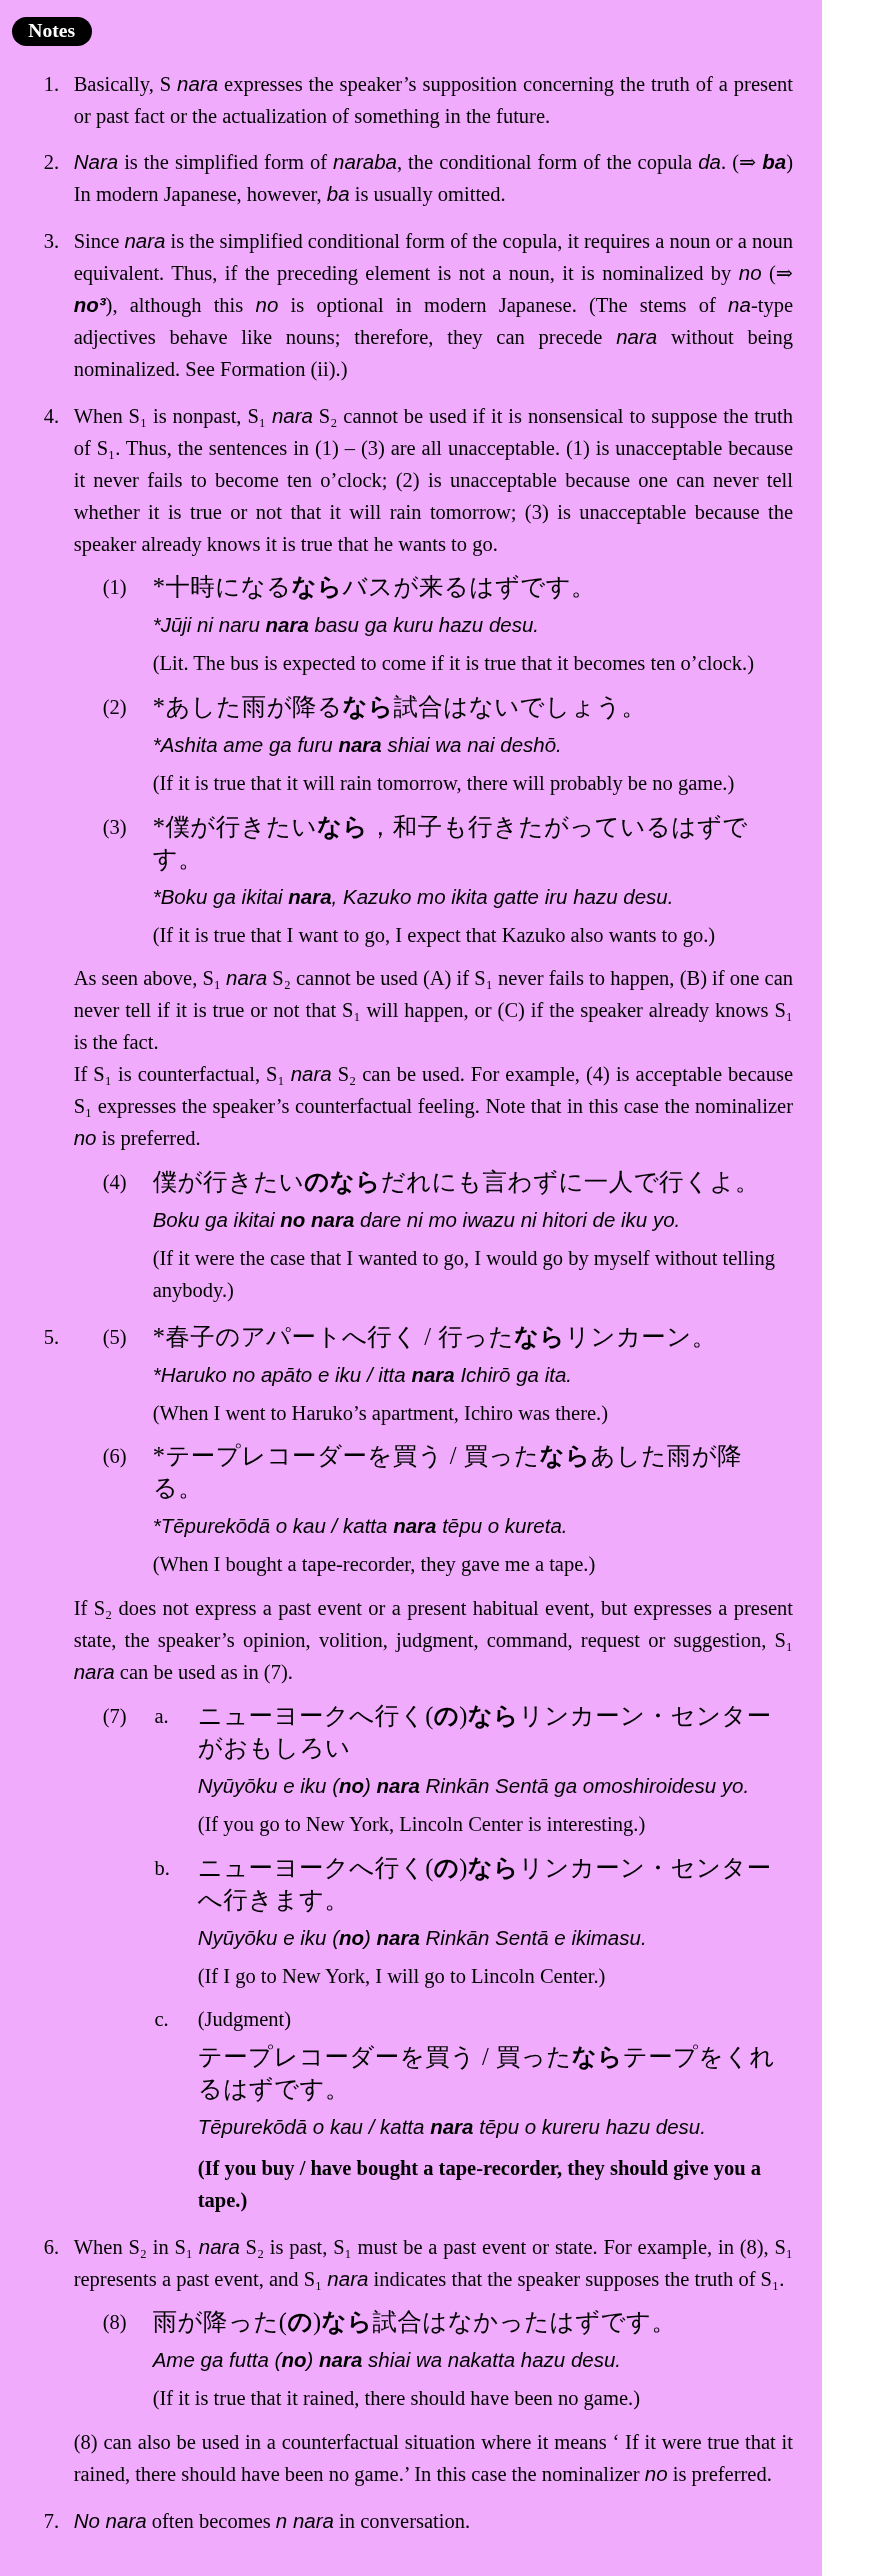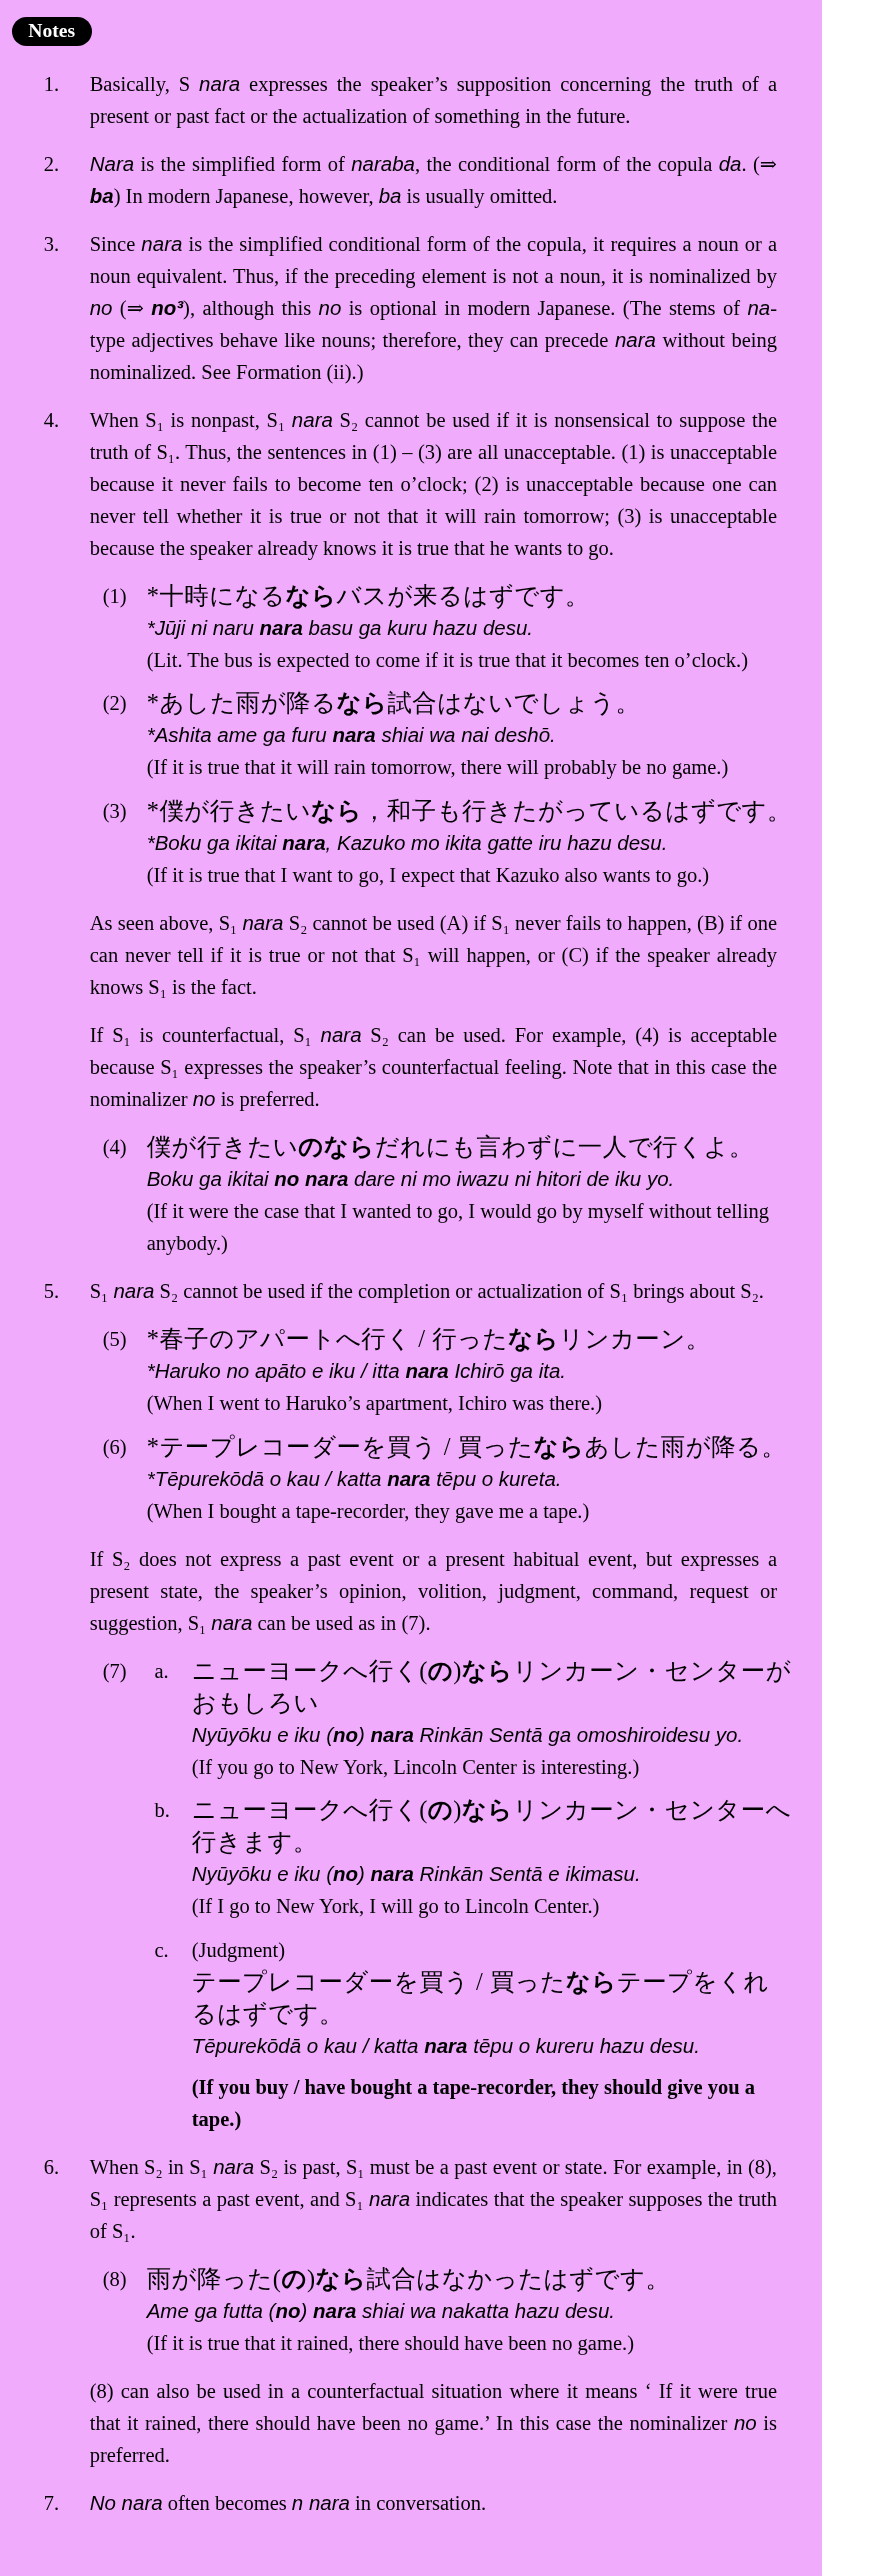--- a/index.html
+++ b/index.html
@@ -12,27 +12,27 @@
   }
   .badge{
     display:inline-block; background:#000000; color:#ffffff;
     border-radius:15.6px; padding:2px 16.6px 3.9px;
     font-weight:bold; font-size:19.6px; line-height:23.5px;
   }
   .notes{margin-top:21.5px;}
   .note{position:relative; padding-left:62px; margin-top:14.7px;}
   .note:first-child{margin-top:0;}
   .note-num{position:absolute; left:32px; top:0; width:29px;}
-  .para{text-align:justify; margin:16px;}
+  .para{text-align:justify; margin:0;}
   .example{position:relative; padding-left:73px; margin:11.7px 0;}
   .ex-num{position:absolute; left:29px; top:0;}
   .sub{position:relative; padding-left:45px;}
   .sub + .sub{margin-top:11.7px;}
   .sub-letter{position:absolute; left:7.8px; top:0;}
-  .line{margin:0;}
+  .line{margin:6px;}
   .line.gap{margin-top:8.8px;font-weight:bold;}
   .jp{font-size:24.4px; letter-spacing:0.5px;}
   .romaji{font-family:"Liberation Sans","DejaVu Sans",sans-serif; font-style:italic;}
   .it{font-family:"Liberation Sans","DejaVu Sans",sans-serif; font-style:italic;}
   .bd{font-weight:bold;}
 </style>
 </head>
 <body>
 
 <div class="page">
@@ -85,21 +85,20 @@
           <div class="ex-num">(4)</div>
           <div class="ex-content">
             <div class="line jp"><span>僕が行きたい</span><span class="bd">のなら</span><span>だれにも言わずに一人で行くよ。</span></div>
             <div class="line romaji"><span>Boku ga ikitai </span><span class="bd">no nara</span><span> dare ni mo iwazu ni hitori de iku yo.</span></div>
             <div class="line en"><span>(If it were the case that I wanted to go, I would go by myself without telling anybody.)</span></div>
           </div>
         </div>
       </div>
       <div class="note">
         <div class="note-num">5.</div>
-        <div class="para"><span>S₁ </span><span class="it">nara</span><span> S₂ cannot be used if the completion or actualization of S₁ brings about S₂.</span></div>
         <div class="example">
           <div class="ex-num">(5)</div>
           <div class="ex-content">
             <div class="line jp"><span>*春子のアパートへ行く / 行った</span><span class="bd">なら</span><span>リンカーン。</span></div>
             <div class="line romaji"><span>*Haruko no apāto e iku / itta </span><span class="bd">nara</span><span> Ichirō ga ita.</span></div>
             <div class="line en"><span>(When I went to Haruko’s apartment, Ichiro was there.)</span></div>
           </div>
         </div>
         <div class="example">
           <div class="ex-num">(6)</div>

